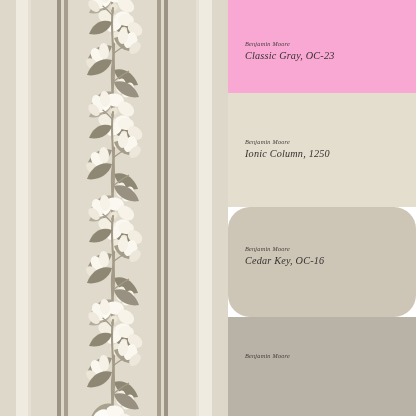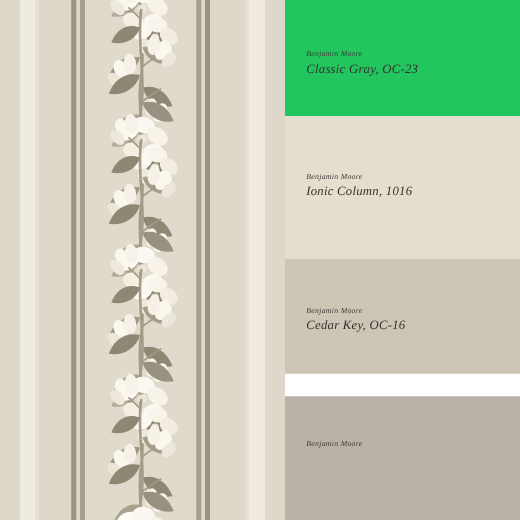--- a/index.html
+++ b/index.html
@@ -162,33 +162,33 @@
         <use href="#vine-unit" x="113" y="-96"></use>
         <use href="#vine-unit" x="113" y="8"></use>
         <use href="#vine-unit" x="113" y="112"></use>
         <use href="#vine-unit" x="113" y="216"></use>
         <use href="#vine-unit" x="113" y="320"></use>
       </svg>
     </div>
   </div>
 
   <div id="swatches">
-      <div class="swatch" style="top: 0px; height: 93px; background: #22c55e;">
+      <div class="swatch" style="top: 0px; height: 93px; background: #f9a8d4;">
         <div class="swatch-label" style="top: 41px;">
           <div class="brand">Benjamin Moore</div>
           <div class="colorname">Classic Gray, OC-23</div>
         </div>
       </div>
       <div class="swatch" style="top: 93px; height: 114px; background: rgb(228, 222, 207);">
         <div class="swatch-label" style="top: 46px;">
           <div class="brand">Benjamin Moore</div>
-          <div class="colorname">Ionic Column, 1016</div>
+          <div class="colorname">Ionic Column, 1250</div>
         </div>
       </div>
-      <div class="swatch" style="top: 207px; height: 92px; background: rgb(205, 198, 183);">
+      <div class="swatch" style="top: 207px; height: 110px; background: rgb(205, 198, 183); border-radius: 22px;">
         <div class="swatch-label" style="top: 39px;">
           <div class="brand">Benjamin Moore</div>
           <div class="colorname">Cedar Key, OC-16</div>
         </div>
       </div>
       <div class="swatch" style="top: 317px; height: 99px; background: rgb(185, 179, 167);">
         <div class="swatch-label" style="top: 36px;">
           <div class="brand">Benjamin Moore</div>
         </div>
       </div>

